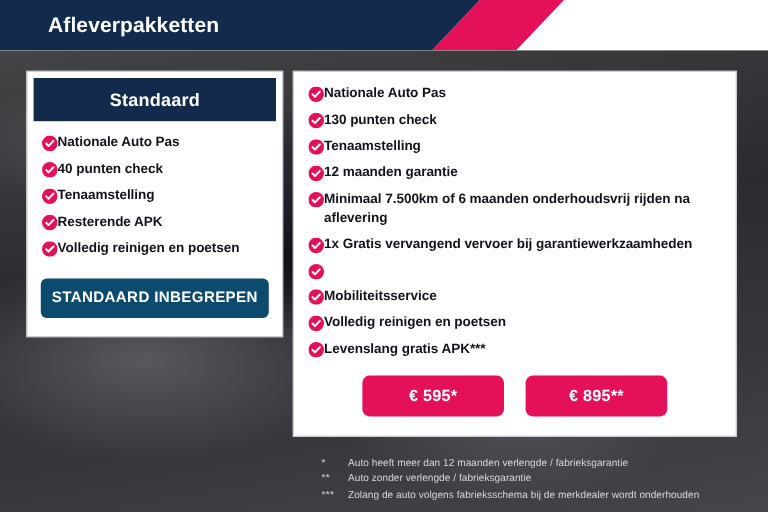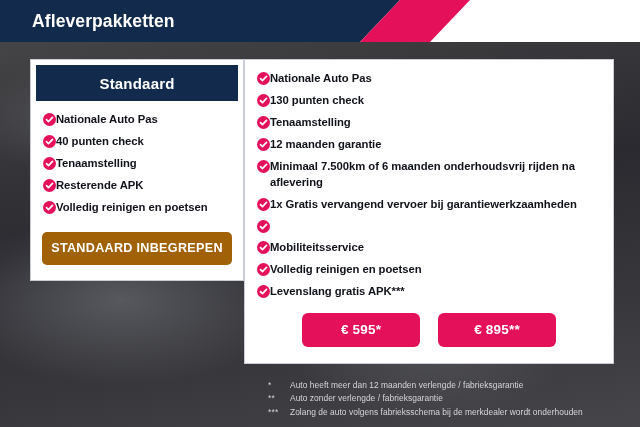--- a/index.html
+++ b/index.html
@@ -57,21 +57,21 @@
   .hdr-pink {
     position: absolute;
     left: 350px; top: 0;
     width: 130px;
     height: 42px;
     background: #e4105a;
     clip-path: polygon(50px 0, 120px 0, 80px 42px, 10px 42px);
   }
   #header-title {
     position: absolute;
-    left: 32px;
+    left: 40px;
     top: 0;
     height: 42px;
     line-height: 42px;
     color: #ffffff;
     font-size: 17.5px;
     font-weight: bold;
     letter-spacing: 0.1px;
     white-space: nowrap;
   }
   #brand {
@@ -91,21 +91,21 @@
     letter-spacing: 0.1px;
     white-space: nowrap;
   }
 
   
   .card {
     position: absolute;
     background: #ffffff;
     border: 1px solid #c9ccd4;
   }
-  #card-standaard { left: 30px;  top: 59px; width: 214px; }
+  #card-standaard { left: 22px;  top: 59px; width: 214px; }
   #card-approved  { left: 244px; top: 59px; width: 370px; }
 
   .card-head {
     background: #122a4c;
     height: 36px;
     margin: 5px 5px 0 5px;
     display: flex;
     align-items: center;
     justify-content: center;
   }
@@ -139,21 +139,21 @@
     letter-spacing: -0.05px;
   }
 
   
   #standaard-cta-wrap {
     padding: 10px 11px 15px 11px;
   }
   #standaard-cta {
     display: block;
     width: 100%;
-    background: #a16207;
+    background: #0c4a6e;
     color: #ffffff;
     border: none;
     border-radius: 5px;
     padding: 9px 0 10px 0;
     font-family: "Liberation Sans", sans-serif;
     font-size: 12.6px;
     font-weight: bold;
     letter-spacing: 0.3px;
     cursor: pointer;
   }

